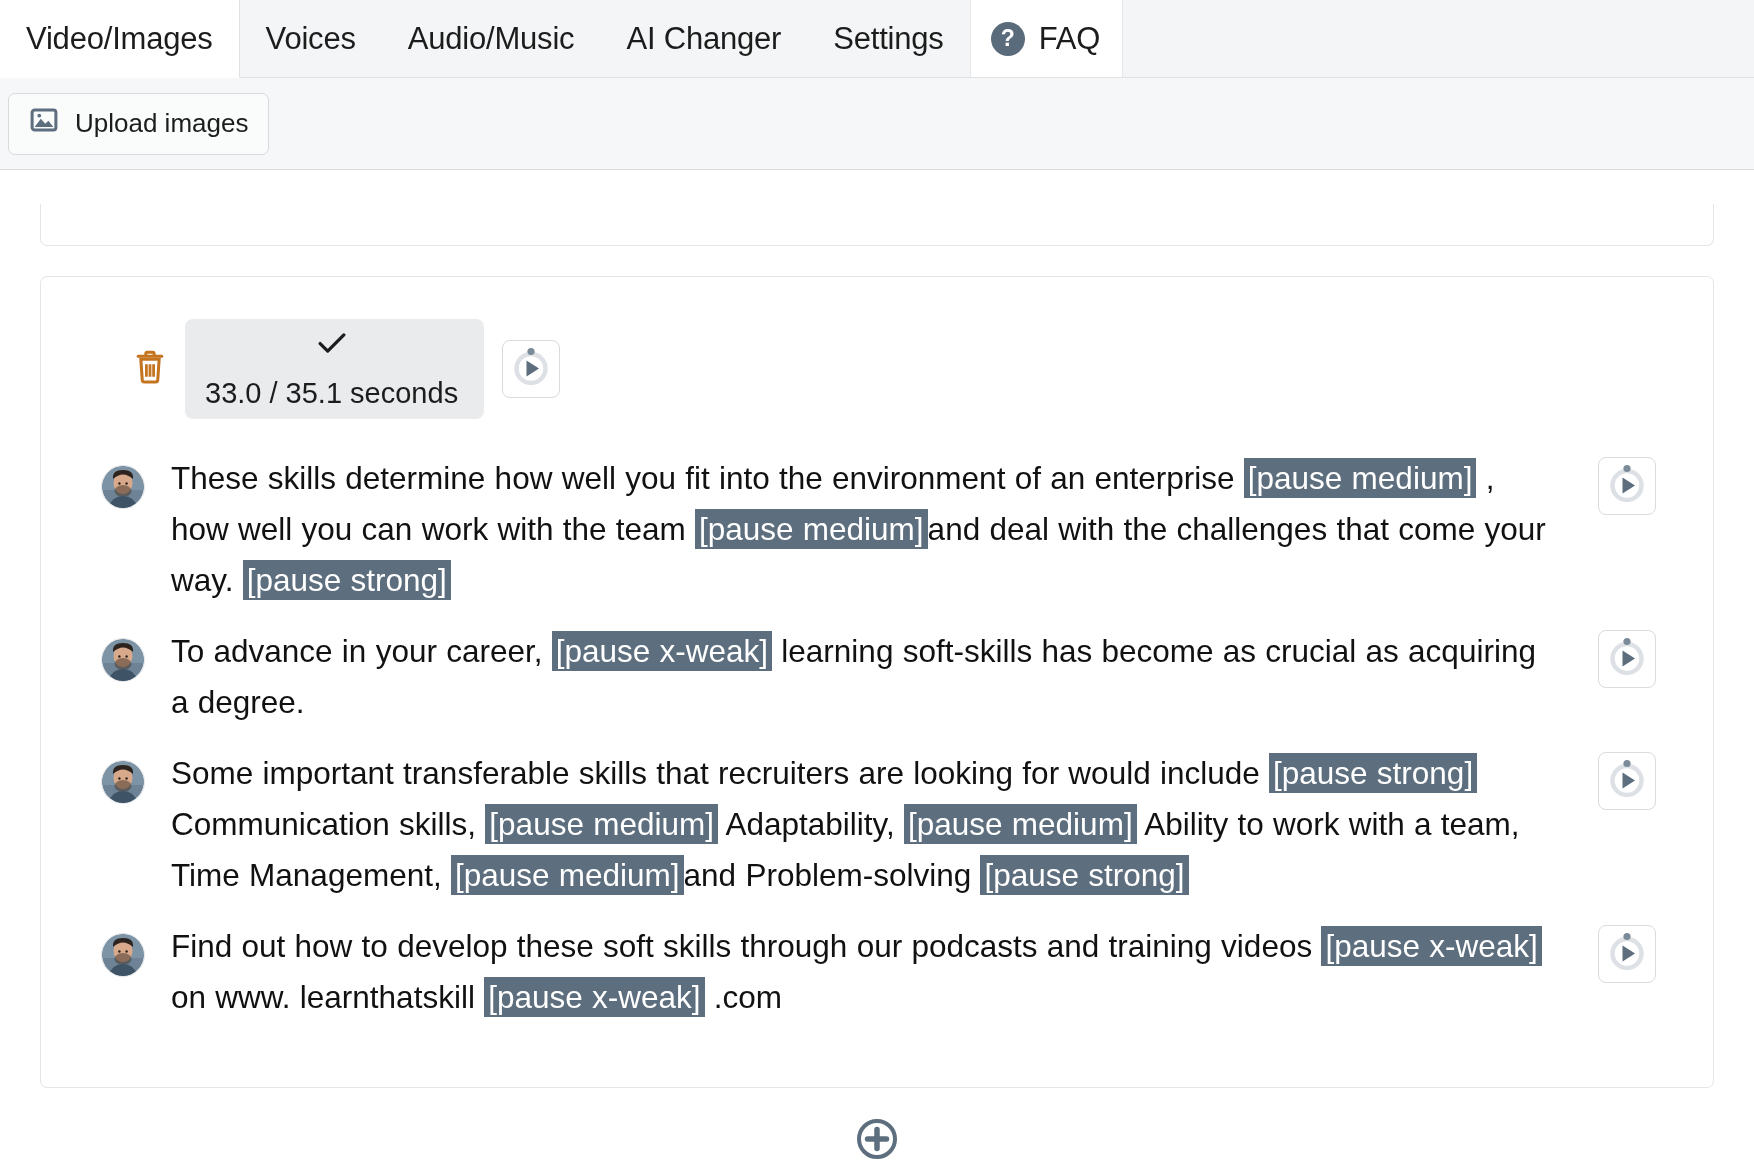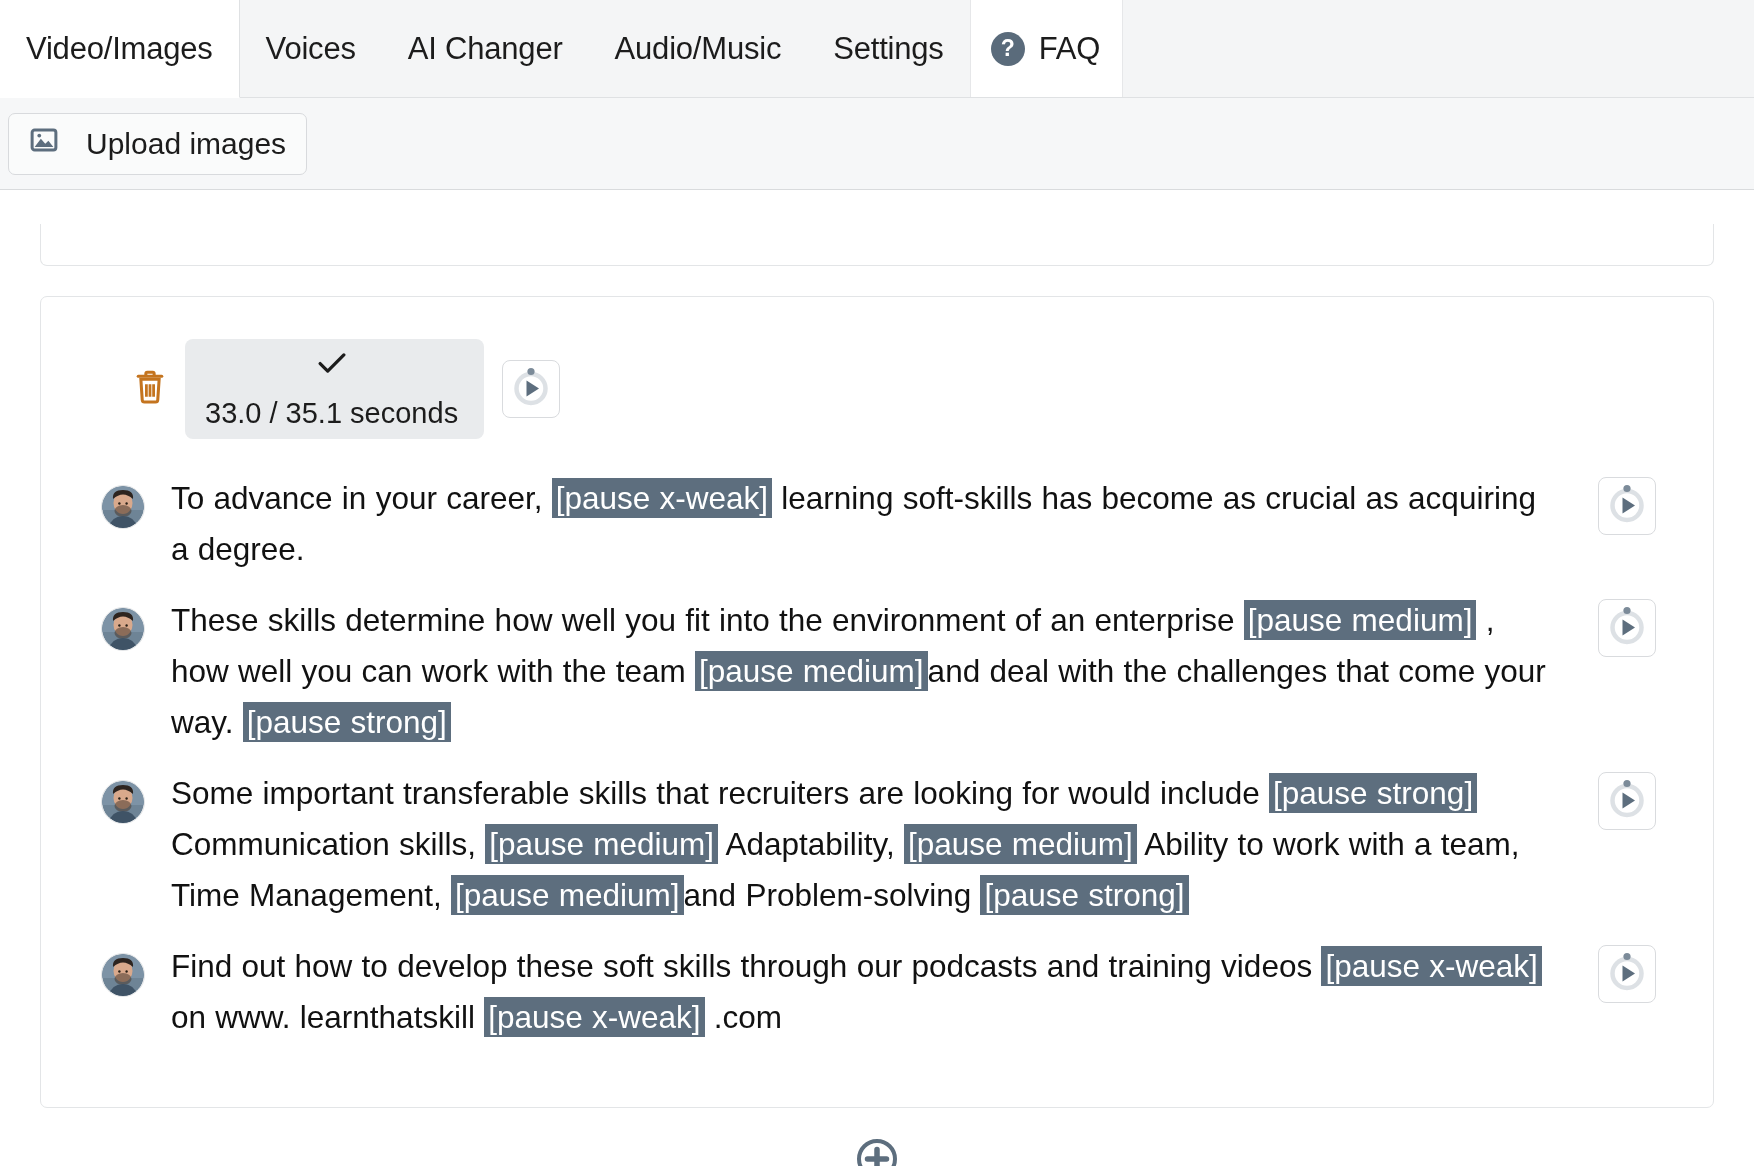--- a/index.html
+++ b/index.html
@@ -7,21 +7,21 @@
     margin: 0; padding: 0;
     width: 1754px; height: 1166px;
     background: #ffffff;
     font-family: "Liberation Sans", sans-serif;
     overflow: hidden;
   }
 
   
   .tabstrip {
     position: relative;
-    height: 98px;
+    height: 78px;
     background: #f4f5f6;
     border-bottom: 1px solid #dfe1e3;
     display: flex;
     align-items: stretch;
   }
   .tab {
     display: flex;
     align-items: center;
     justify-content: center;
     padding: 0 26px;
@@ -65,27 +65,27 @@
     background: #f6f7f8;
     border-bottom: 1px solid #d9dbdd;
     display: flex;
     align-items: center;
     gap: 10px;
     padding: 0 8px;
   }
   .tbtn {
     display: flex;
     align-items: center;
-    gap: 27px;
+    gap: 16px;
     height: 62px;
     padding: 0 20px;
     background: #fafbfb;
     border: 1px solid #d8dadd;
     border-radius: 7px;
-    font-size: 30px;
+    font-size: 26px;
     color: #1c1c1c;
     cursor: pointer;
     white-space: nowrap;
   }
   .tbtn .gi { flex: none; display: block; }
 
   
   .page { background: #ffffff; padding: 0 40px; }
 
   .card-stub {
@@ -189,24 +189,24 @@
 <body>
 
 <div class="tabstrip">
   <div class="tab active">
     <span>Video/Images</span>
   </div>
   <div class="tab">
     <span>Voices</span>
   </div>
   <div class="tab">
+    <span>Audio/Music</span>
+  </div>
+  <div class="tab">
     <span>AI Changer</span>
-  </div>
-  <div class="tab">
-    <span>Audio/Music</span>
   </div>
   <div class="tab">
     <span>Settings</span>
   </div>
   <div class="tab faq">
     <span class="qmark">?</span>
     <span>FAQ</span>
   </div>
 </div>
 
@@ -258,20 +258,51 @@
           <svg width="44" height="44" viewBox="0 0 44 44">
             <circle cx="22" cy="23.5" r="14.5" fill="none" stroke="#dde1e5" stroke-width="4.5"></circle>
             <circle cx="22" cy="6.5" r="3.6" fill="#7c8b99"></circle>
             <path d="M17.5 15.5 L30 23.5 L17.5 31.5 Z" fill="#5d6e7e"></path>
           </svg>
         </span>
       </div>
     </div>
 
     <div>
+
+      <div class="row">
+        <div class="avatar-cell">
+          <span class="avatar">
+            <svg width="42" height="42" viewBox="0 0 42 42">
+              <g clip-path="url(#c1)">
+                <rect width="42" height="42" fill="#6e8496"></rect>
+                <rect x="0" y="0" width="42" height="24" fill="#7d93a6"></rect>
+                <ellipse cx="21" cy="17" rx="9.5" ry="11" fill="#d9a98c"></ellipse>
+                <path d="M11 13 q10 -9 20 0 q1 -9 -10 -9 q-11 0 -10 9 Z" fill="#2d241f"></path>
+                <ellipse cx="21" cy="25" rx="8.5" ry="6" fill="#4a3a30" opacity="0.55"></ellipse>
+                <path d="M6 42 q4 -12 15 -12 q11 0 15 12 Z" fill="#3f5366"></path>
+                <circle cx="17.4" cy="17.5" r="1.2" fill="#2a2118"></circle>
+                <circle cx="24.6" cy="17.5" r="1.2" fill="#2a2118"></circle>
+              </g>
+            </svg>
+          </span>
+        </div>
+        <div class="text-cell">These skills determine how well you fit into the environment of an enterprise <span class="ptag">[pause medium]</span> , how well you can work with the team <span class="ptag">[pause medium]</span>and deal with the challenges that come your way.  <span class="ptag">[pause strong]</span></div>
+        <div class="play-cell">
+          <div class="playbtn">
+            <span>
+              <svg width="44" height="44" viewBox="0 0 44 44">
+                <circle cx="22" cy="23.5" r="14.5" fill="none" stroke="#dde1e5" stroke-width="4.5"></circle>
+                <circle cx="22" cy="6.5" r="3.6" fill="#7c8b99"></circle>
+                <path d="M17.5 15.5 L30 23.5 L17.5 31.5 Z" fill="#5d6e7e"></path>
+              </svg>
+            </span>
+          </div>
+        </div>
+      </div>
 
       <div class="row">
         <div class="avatar-cell">
           <span class="avatar">
             <svg width="42" height="42" viewBox="0 0 42 42">
               <defs>
                   <clipPath id="c1">
                     <circle cx="21" cy="21" r="21"></circle>
                   </clipPath>
                 </defs>
@@ -312,21 +343,21 @@
                 <ellipse cx="21" cy="17" rx="9.5" ry="11" fill="#d9a98c"></ellipse>
                 <path d="M11 13 q10 -9 20 0 q1 -9 -10 -9 q-11 0 -10 9 Z" fill="#2d241f"></path>
                 <ellipse cx="21" cy="25" rx="8.5" ry="6" fill="#4a3a30" opacity="0.55"></ellipse>
                 <path d="M6 42 q4 -12 15 -12 q11 0 15 12 Z" fill="#3f5366"></path>
                 <circle cx="17.4" cy="17.5" r="1.2" fill="#2a2118"></circle>
                 <circle cx="24.6" cy="17.5" r="1.2" fill="#2a2118"></circle>
               </g>
             </svg>
           </span>
         </div>
-        <div class="text-cell">These skills determine how well you fit into the environment of an enterprise <span class="ptag">[pause medium]</span> , how well you can work with the team <span class="ptag">[pause medium]</span>and deal with the challenges that come your way.  <span class="ptag">[pause strong]</span></div>
+        <div class="text-cell">Some important transferable skills that recruiters are looking for would include <span class="ptag">[pause strong]</span> Communication skills, <span class="ptag">[pause medium]</span> Adaptability, <span class="ptag">[pause medium]</span> Ability to work with a team, Time Management, <span class="ptag">[pause medium]</span>and Problem-solving <span class="ptag">[pause strong]</span></div>
         <div class="play-cell">
           <div class="playbtn">
             <span>
               <svg width="44" height="44" viewBox="0 0 44 44">
                 <circle cx="22" cy="23.5" r="14.5" fill="none" stroke="#dde1e5" stroke-width="4.5"></circle>
                 <circle cx="22" cy="6.5" r="3.6" fill="#7c8b99"></circle>
                 <path d="M17.5 15.5 L30 23.5 L17.5 31.5 Z" fill="#5d6e7e"></path>
               </svg>
             </span>
           </div>
@@ -343,51 +374,20 @@
                 <ellipse cx="21" cy="17" rx="9.5" ry="11" fill="#d9a98c"></ellipse>
                 <path d="M11 13 q10 -9 20 0 q1 -9 -10 -9 q-11 0 -10 9 Z" fill="#2d241f"></path>
                 <ellipse cx="21" cy="25" rx="8.5" ry="6" fill="#4a3a30" opacity="0.55"></ellipse>
                 <path d="M6 42 q4 -12 15 -12 q11 0 15 12 Z" fill="#3f5366"></path>
                 <circle cx="17.4" cy="17.5" r="1.2" fill="#2a2118"></circle>
                 <circle cx="24.6" cy="17.5" r="1.2" fill="#2a2118"></circle>
               </g>
             </svg>
           </span>
         </div>
-        <div class="text-cell">Some important transferable skills that recruiters are looking for would include <span class="ptag">[pause strong]</span> Communication skills, <span class="ptag">[pause medium]</span> Adaptability, <span class="ptag">[pause medium]</span> Ability to work with a team, Time Management, <span class="ptag">[pause medium]</span>and Problem-solving <span class="ptag">[pause strong]</span></div>
-        <div class="play-cell">
-          <div class="playbtn">
-            <span>
-              <svg width="44" height="44" viewBox="0 0 44 44">
-                <circle cx="22" cy="23.5" r="14.5" fill="none" stroke="#dde1e5" stroke-width="4.5"></circle>
-                <circle cx="22" cy="6.5" r="3.6" fill="#7c8b99"></circle>
-                <path d="M17.5 15.5 L30 23.5 L17.5 31.5 Z" fill="#5d6e7e"></path>
-              </svg>
-            </span>
-          </div>
-        </div>
-      </div>
-
-      <div class="row">
-        <div class="avatar-cell">
-          <span class="avatar">
-            <svg width="42" height="42" viewBox="0 0 42 42">
-              <g clip-path="url(#c1)">
-                <rect width="42" height="42" fill="#6e8496"></rect>
-                <rect x="0" y="0" width="42" height="24" fill="#7d93a6"></rect>
-                <ellipse cx="21" cy="17" rx="9.5" ry="11" fill="#d9a98c"></ellipse>
-                <path d="M11 13 q10 -9 20 0 q1 -9 -10 -9 q-11 0 -10 9 Z" fill="#2d241f"></path>
-                <ellipse cx="21" cy="25" rx="8.5" ry="6" fill="#4a3a30" opacity="0.55"></ellipse>
-                <path d="M6 42 q4 -12 15 -12 q11 0 15 12 Z" fill="#3f5366"></path>
-                <circle cx="17.4" cy="17.5" r="1.2" fill="#2a2118"></circle>
-                <circle cx="24.6" cy="17.5" r="1.2" fill="#2a2118"></circle>
-              </g>
-            </svg>
-          </span>
-        </div>
         <div class="text-cell">Find out how to develop these soft skills through our podcasts and training videos <span class="ptag">[pause x-weak]</span> on www. learnthatskill <span class="ptag">[pause x-weak]</span> .com</div>
         <div class="play-cell">
           <div class="playbtn">
             <span>
               <svg width="44" height="44" viewBox="0 0 44 44">
                 <circle cx="22" cy="23.5" r="14.5" fill="none" stroke="#dde1e5" stroke-width="4.5"></circle>
                 <circle cx="22" cy="6.5" r="3.6" fill="#7c8b99"></circle>
                 <path d="M17.5 15.5 L30 23.5 L17.5 31.5 Z" fill="#5d6e7e"></path>
               </svg>
             </span>

